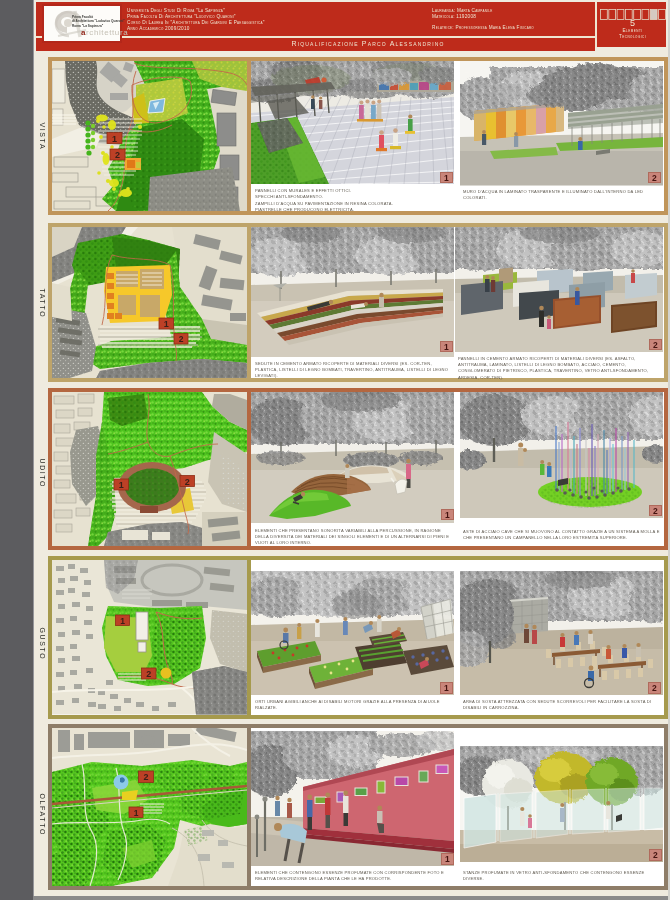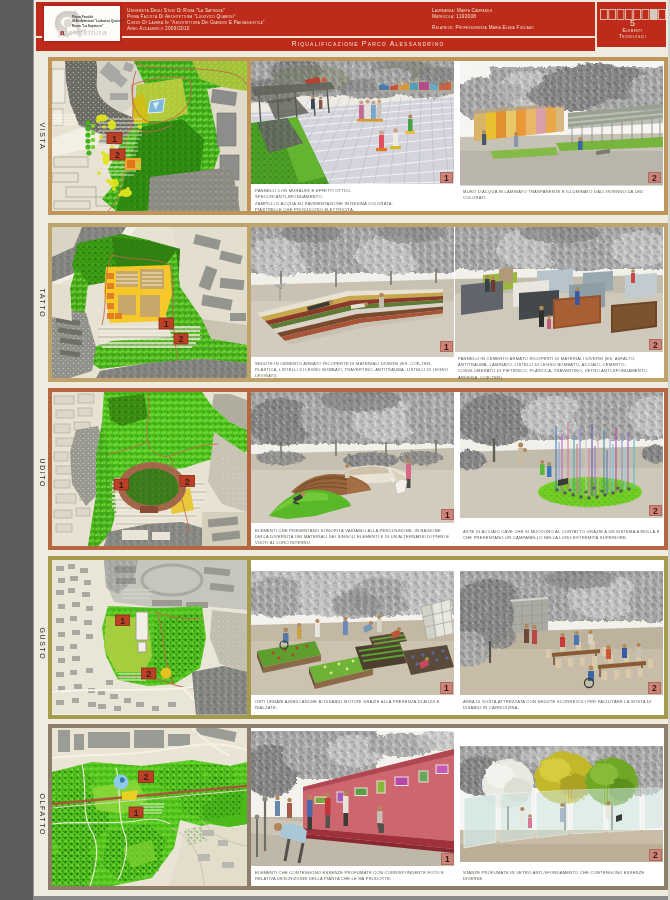--- a/index.html
+++ b/index.html
@@ -104,21 +104,21 @@
       <path d="M24 12 a9 8 0 1 0 -9 9" stroke-width="6" opacity="0.75"></path>
       <path d="M30 14 a13 12 0 1 0 -13 13" stroke-width="2.6" opacity="0.6"></path>
       <path d="M23 2 l5 26" stroke-width="3.4" opacity="0.55"></path>
       <path d="M6 27 l28 -6" stroke-width="2" opacity="0.55"></path>
       <circle cx="16" cy="14" r="4" fill="#D8D4CB" stroke="none" opacity="0.9"></circle>
     </g>
   </svg>
 
   <div class="abs" style="left:28px;top:8.5px;color:#3B3B38;font-size:3.2px;line-height:4.6px;font-weight:bold;white-space:nowrap;font-family:'Liberation Sans',sans-serif">Prima Facoltà<br>di Architettura "Ludovico Quaroni"<br>Roma "La Sapienza"</div>
 
-  <div class="abs" style="left:16px;top:22px;font-size:8px;color:#C6C1B6;letter-spacing:0.6px"><span style="color:#8E2518;font-weight:bold">a</span>rchitettura</div>
+  <div class="abs" style="left:37px;top:22px;font-size:8px;color:#C6C1B6;letter-spacing:0.6px"><span style="color:#8E2518;font-weight:bold">a</span>rchitettura</div>
 </div>
 
 <div class="htx" style="left:127px;top:8.2px">Università Degli Studi Di Roma "La Sapienza"</div>
 <div class="htx" style="left:127px;top:14.2px">Prima Facoltà Di Architettura "Ludovico Quaroni"</div>
 <div class="htx" style="left:127px;top:20.2px">Corso Di Laurea In "Architettura Dei Giardini E Paesaggistica"</div>
 <div class="htx" style="left:127px;top:26.2px">Anno Accademico 2009/2010</div>
 
 <div class="htx" style="left:432px;top:8.2px">Laureanda: M<span style="text-transform:none">arta</span> Campanile</div>
 <div class="htx" style="left:432px;top:14.2px">Matricola: 1192008</div>
 <div class="htx" style="left:432px;top:25.2px">Relatrice: Professoressa Maria Elena Fisicaro</div>

